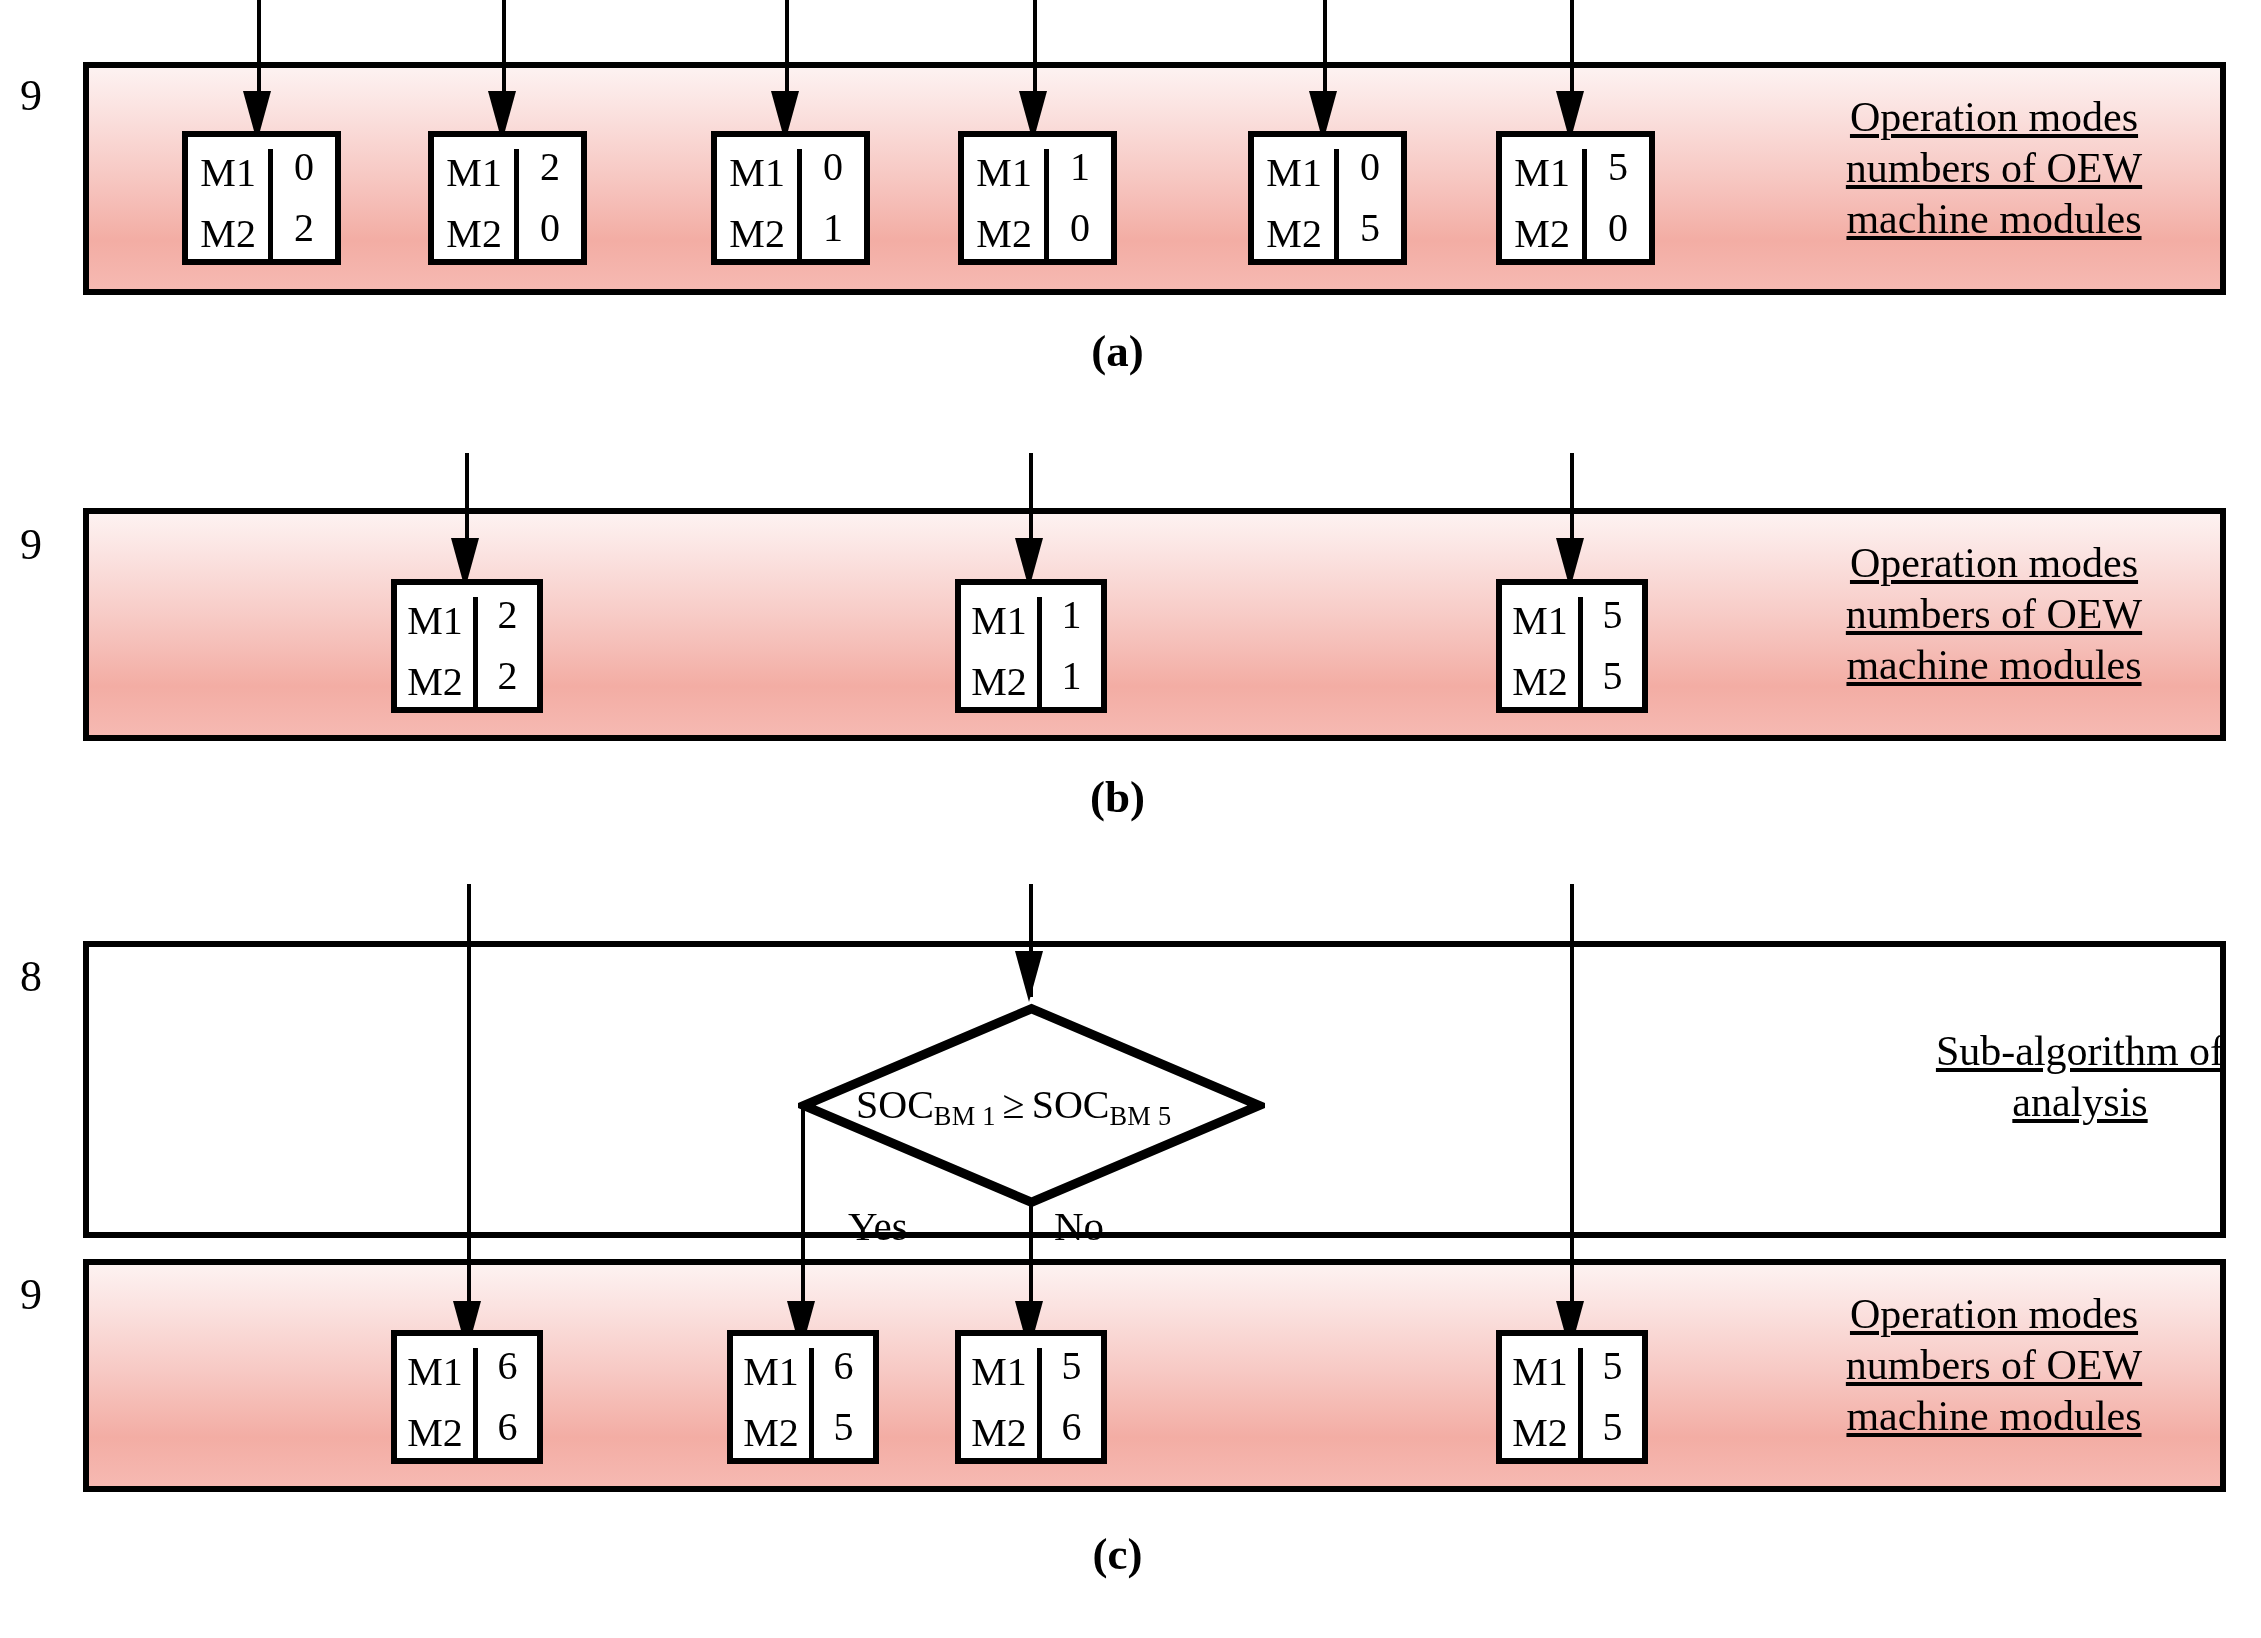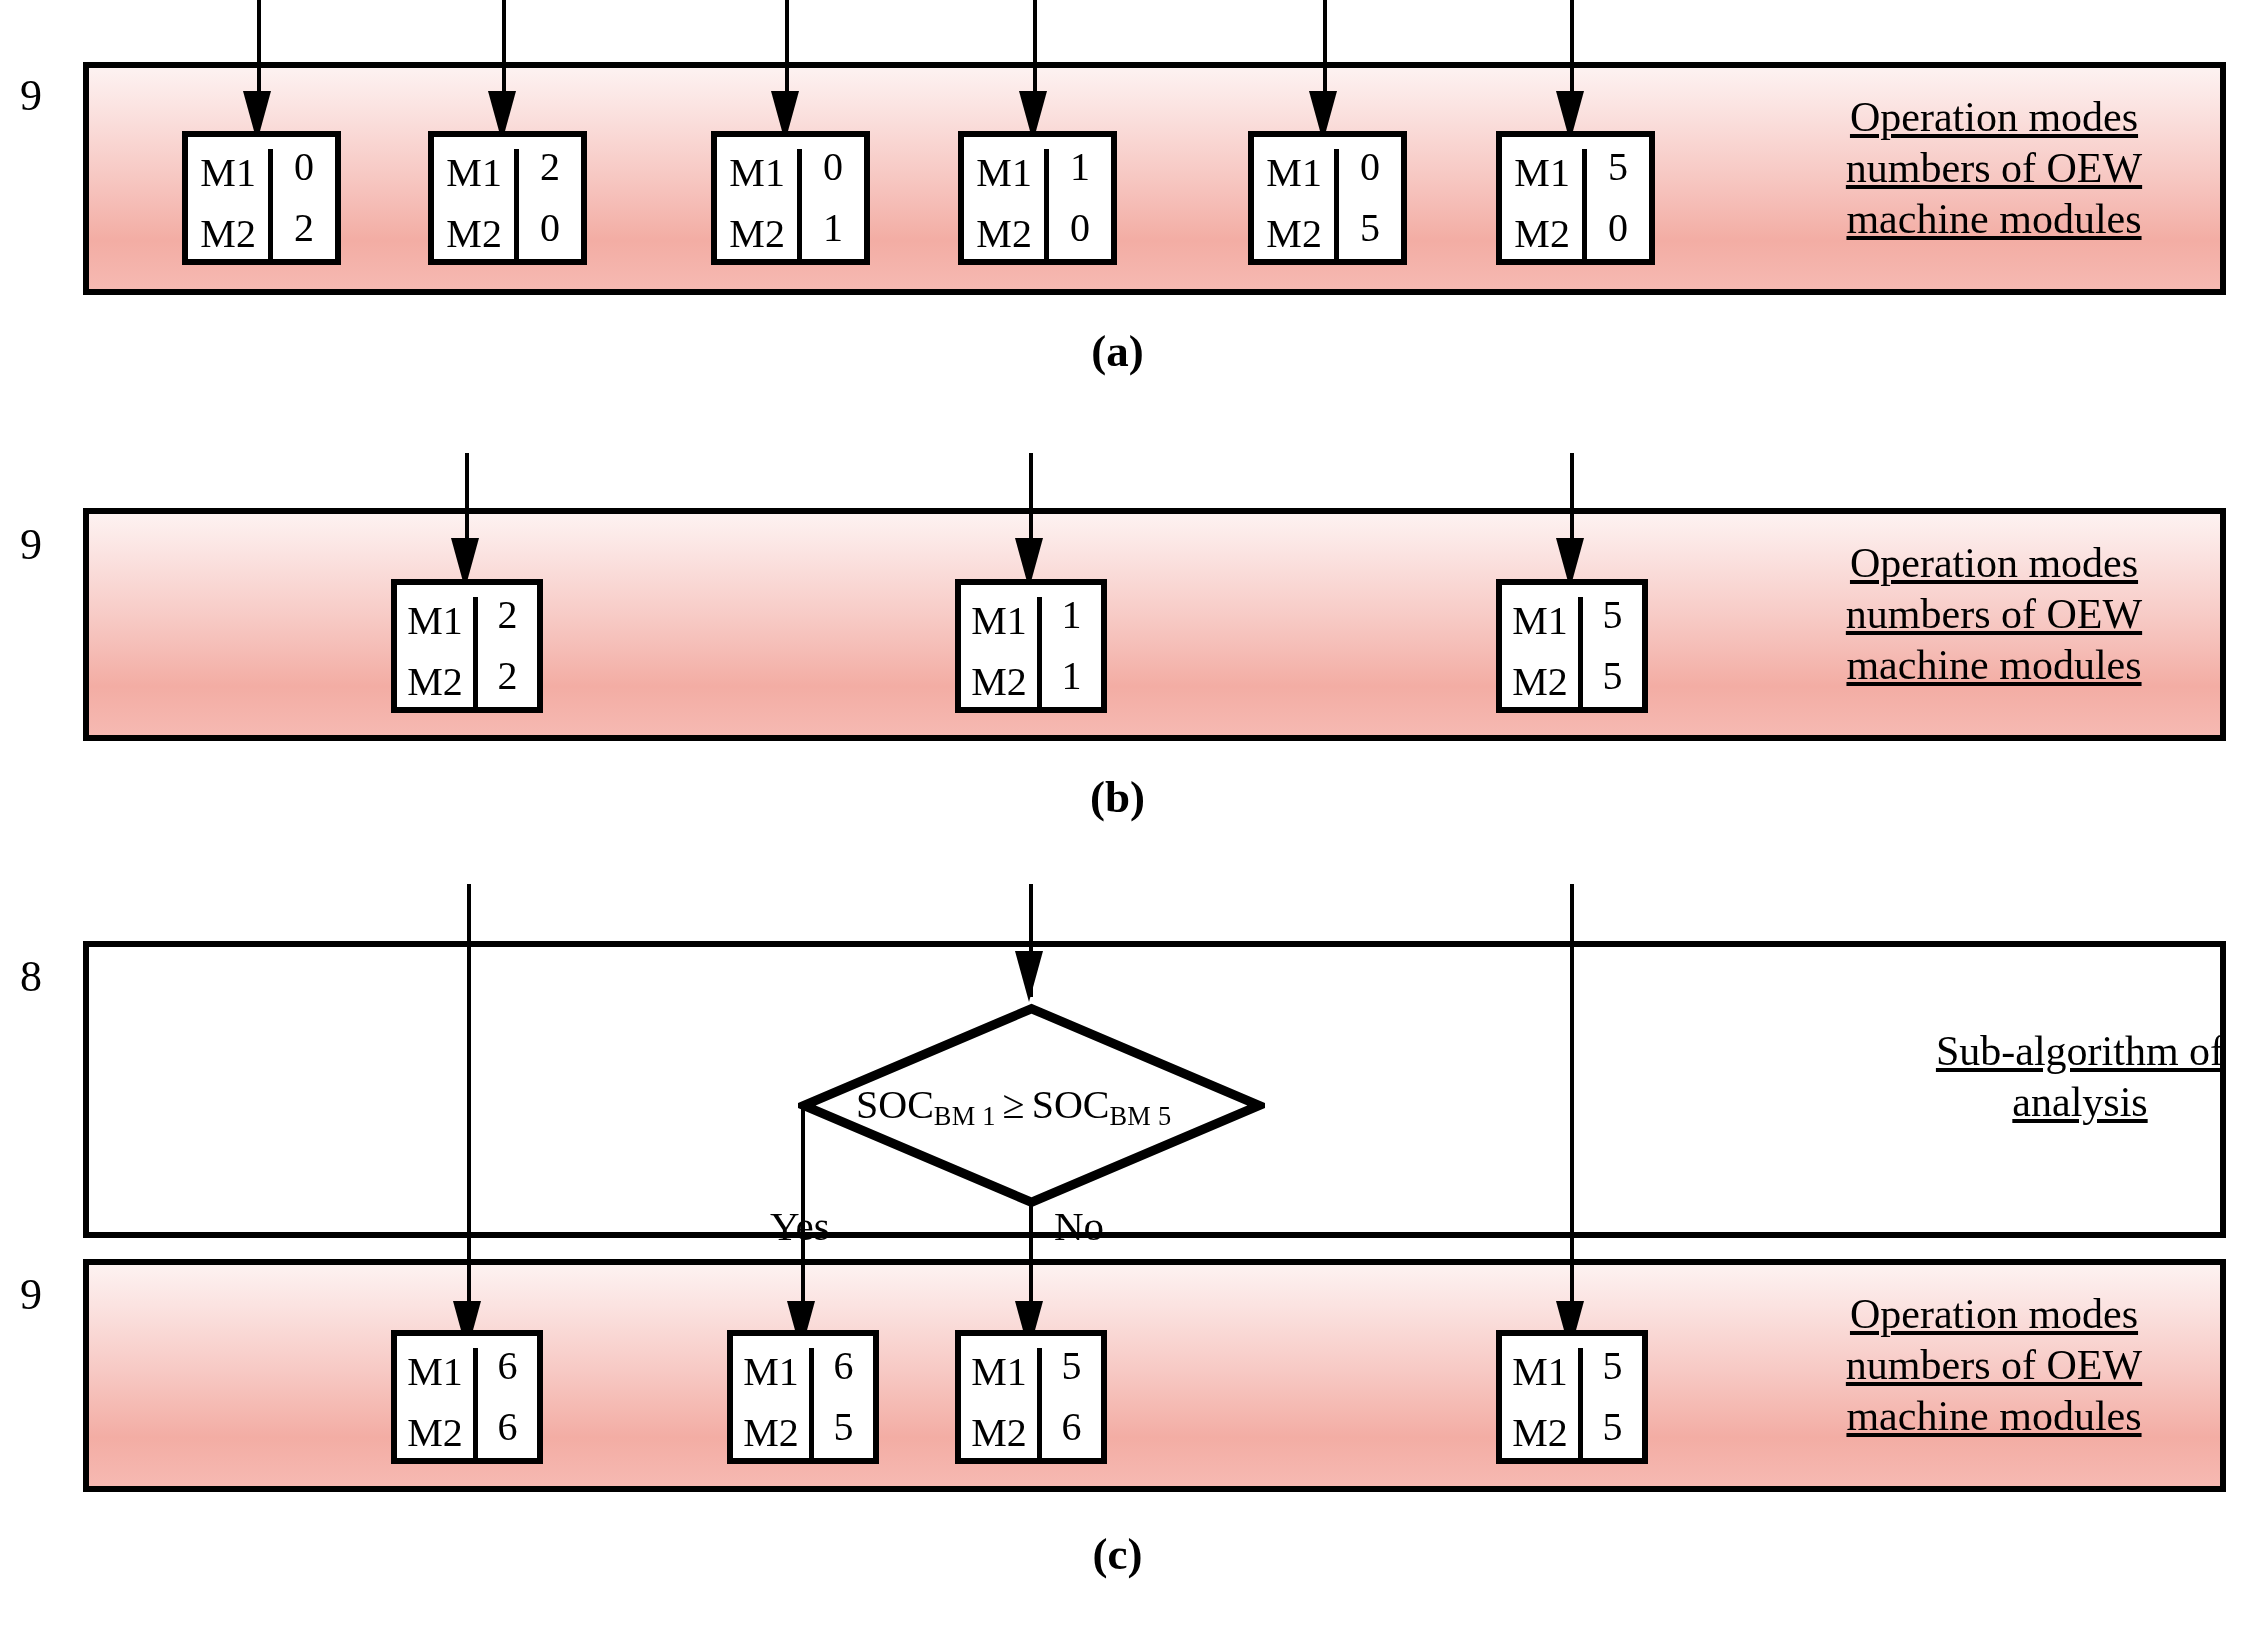--- a/index.html
+++ b/index.html
@@ -208,21 +208,21 @@
     <svg width="467" height="205" viewBox="0 0 660 290">
       <polygon points="330,8 652,145 330,282 8,145" fill="#ffffff" stroke="#000000" stroke-width="13"></polygon>
     </svg>
   </div>
   <div class="diamond-label" style="left:856px;top:1081px;">
     <span>SOC</span><span class="sub">BM 1</span><span style="margin:0 7px;">≥</span><span>SOC</span><span class="sub">BM 5</span>
   </div>
 
   <div class="vline" style="left:801px;top:1103px;height:240px;"></div>
   <div class="arrowhead" style="left:787px;top:1301px;"></div>
-  <div class="branch-label" style="left:770px;top:1202px;">Yes</div>
+  <div class="branch-label" style="left:848px;top:1202px;">Yes</div>
 
   <div class="vline" style="left:1029px;top:1195px;height:149px;"></div>
   <div class="arrowhead" style="left:1015px;top:1301px;"></div>
   <div class="branch-label" style="left:1054px;top:1202px;">No</div>
 
   <div class="mbox" style="left:391px;top:1330px;width:152px;height:134px;">
     <div class="col left">
       <div class="cell">M1</div>
       <div class="cell">M2</div>
     </div>

